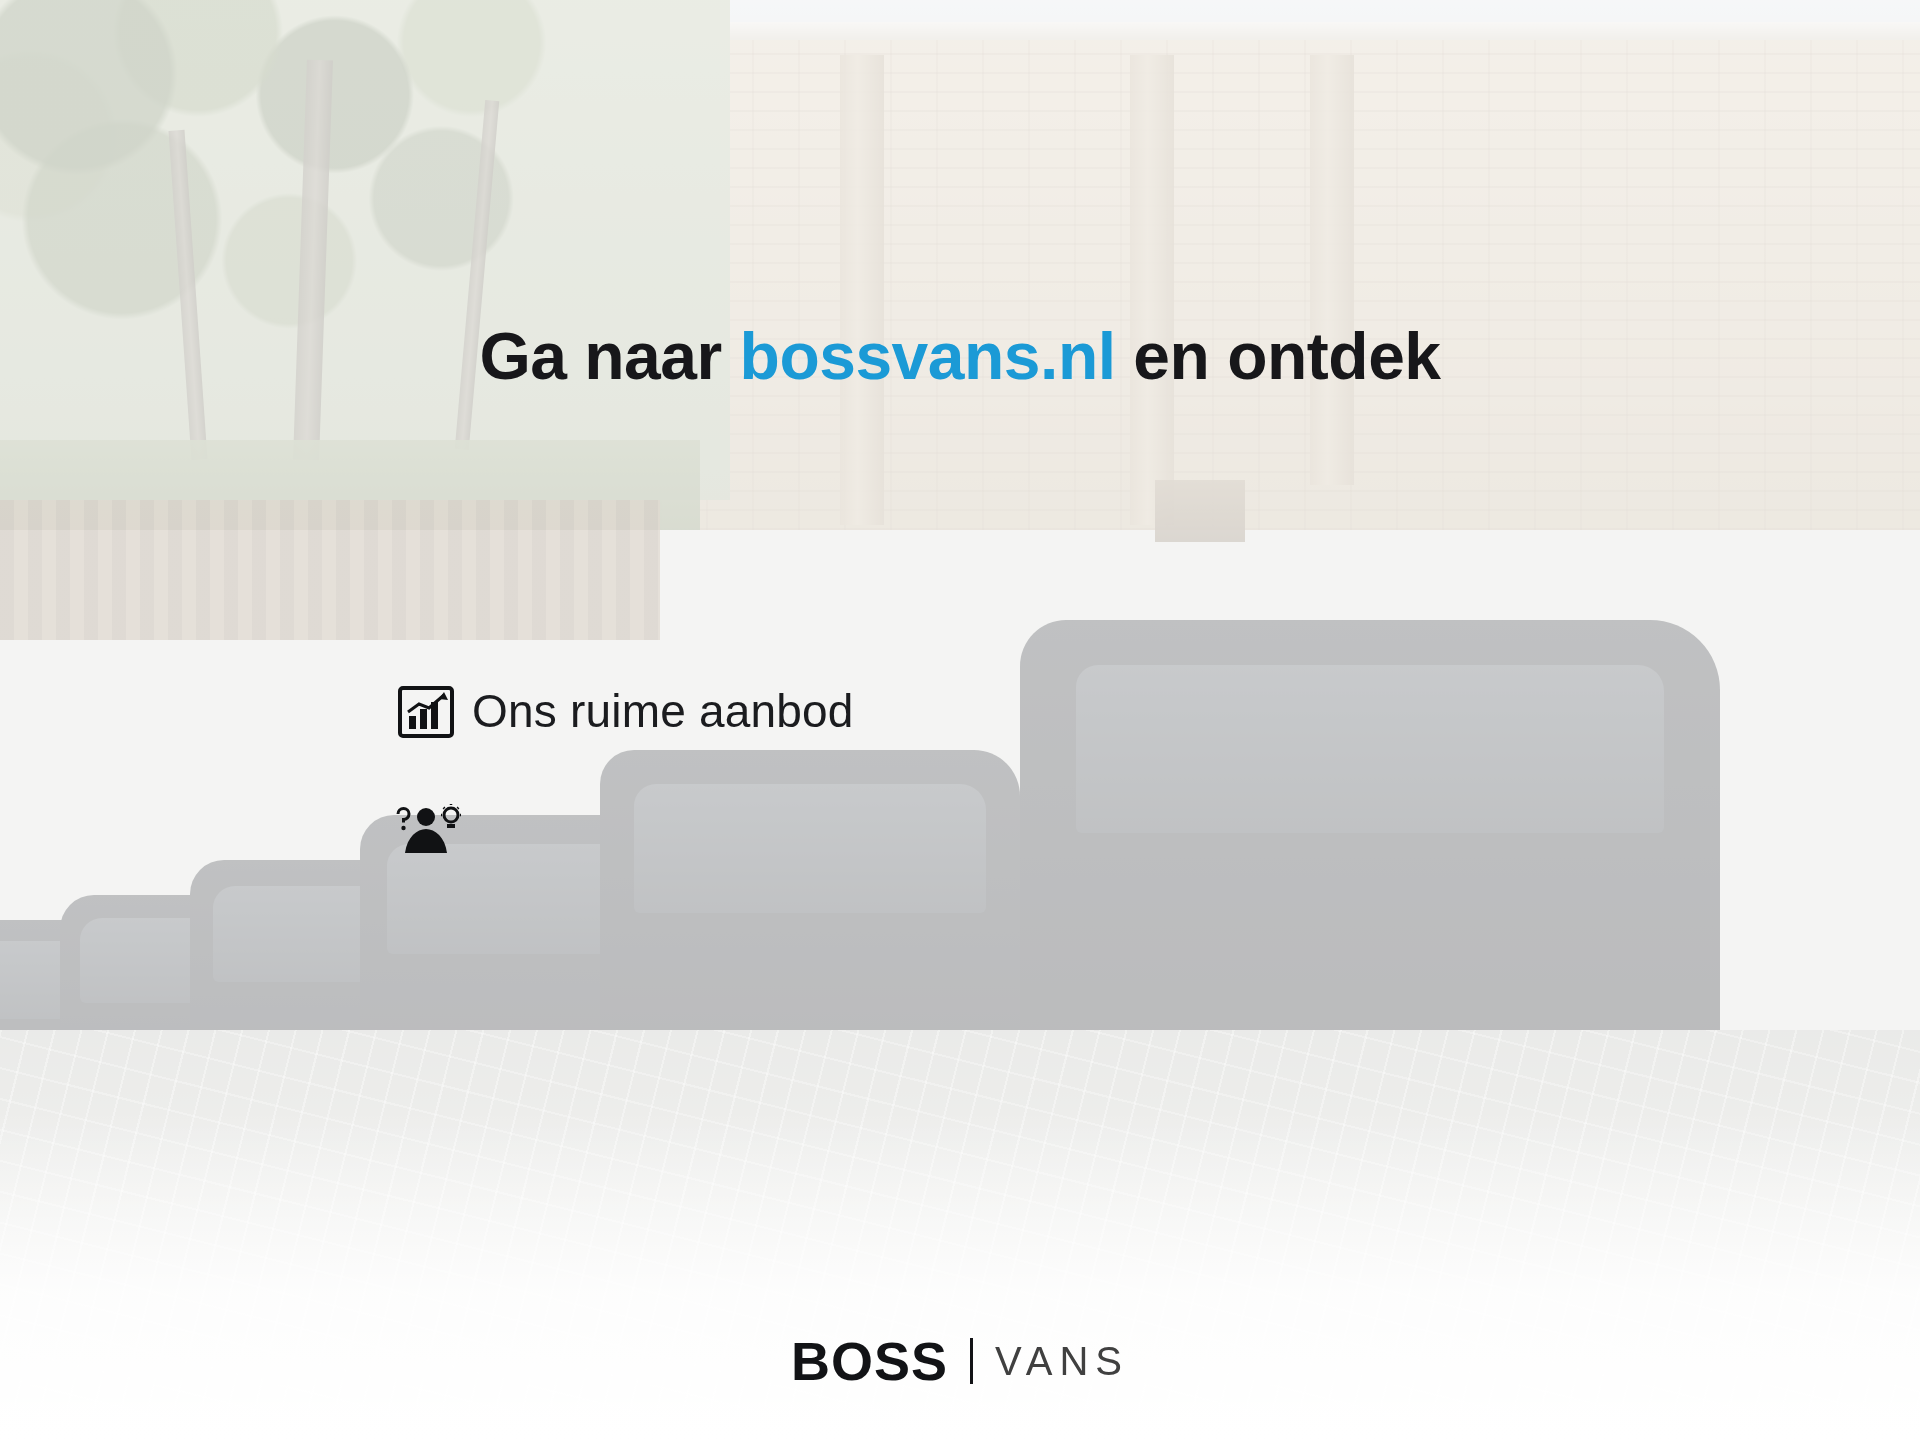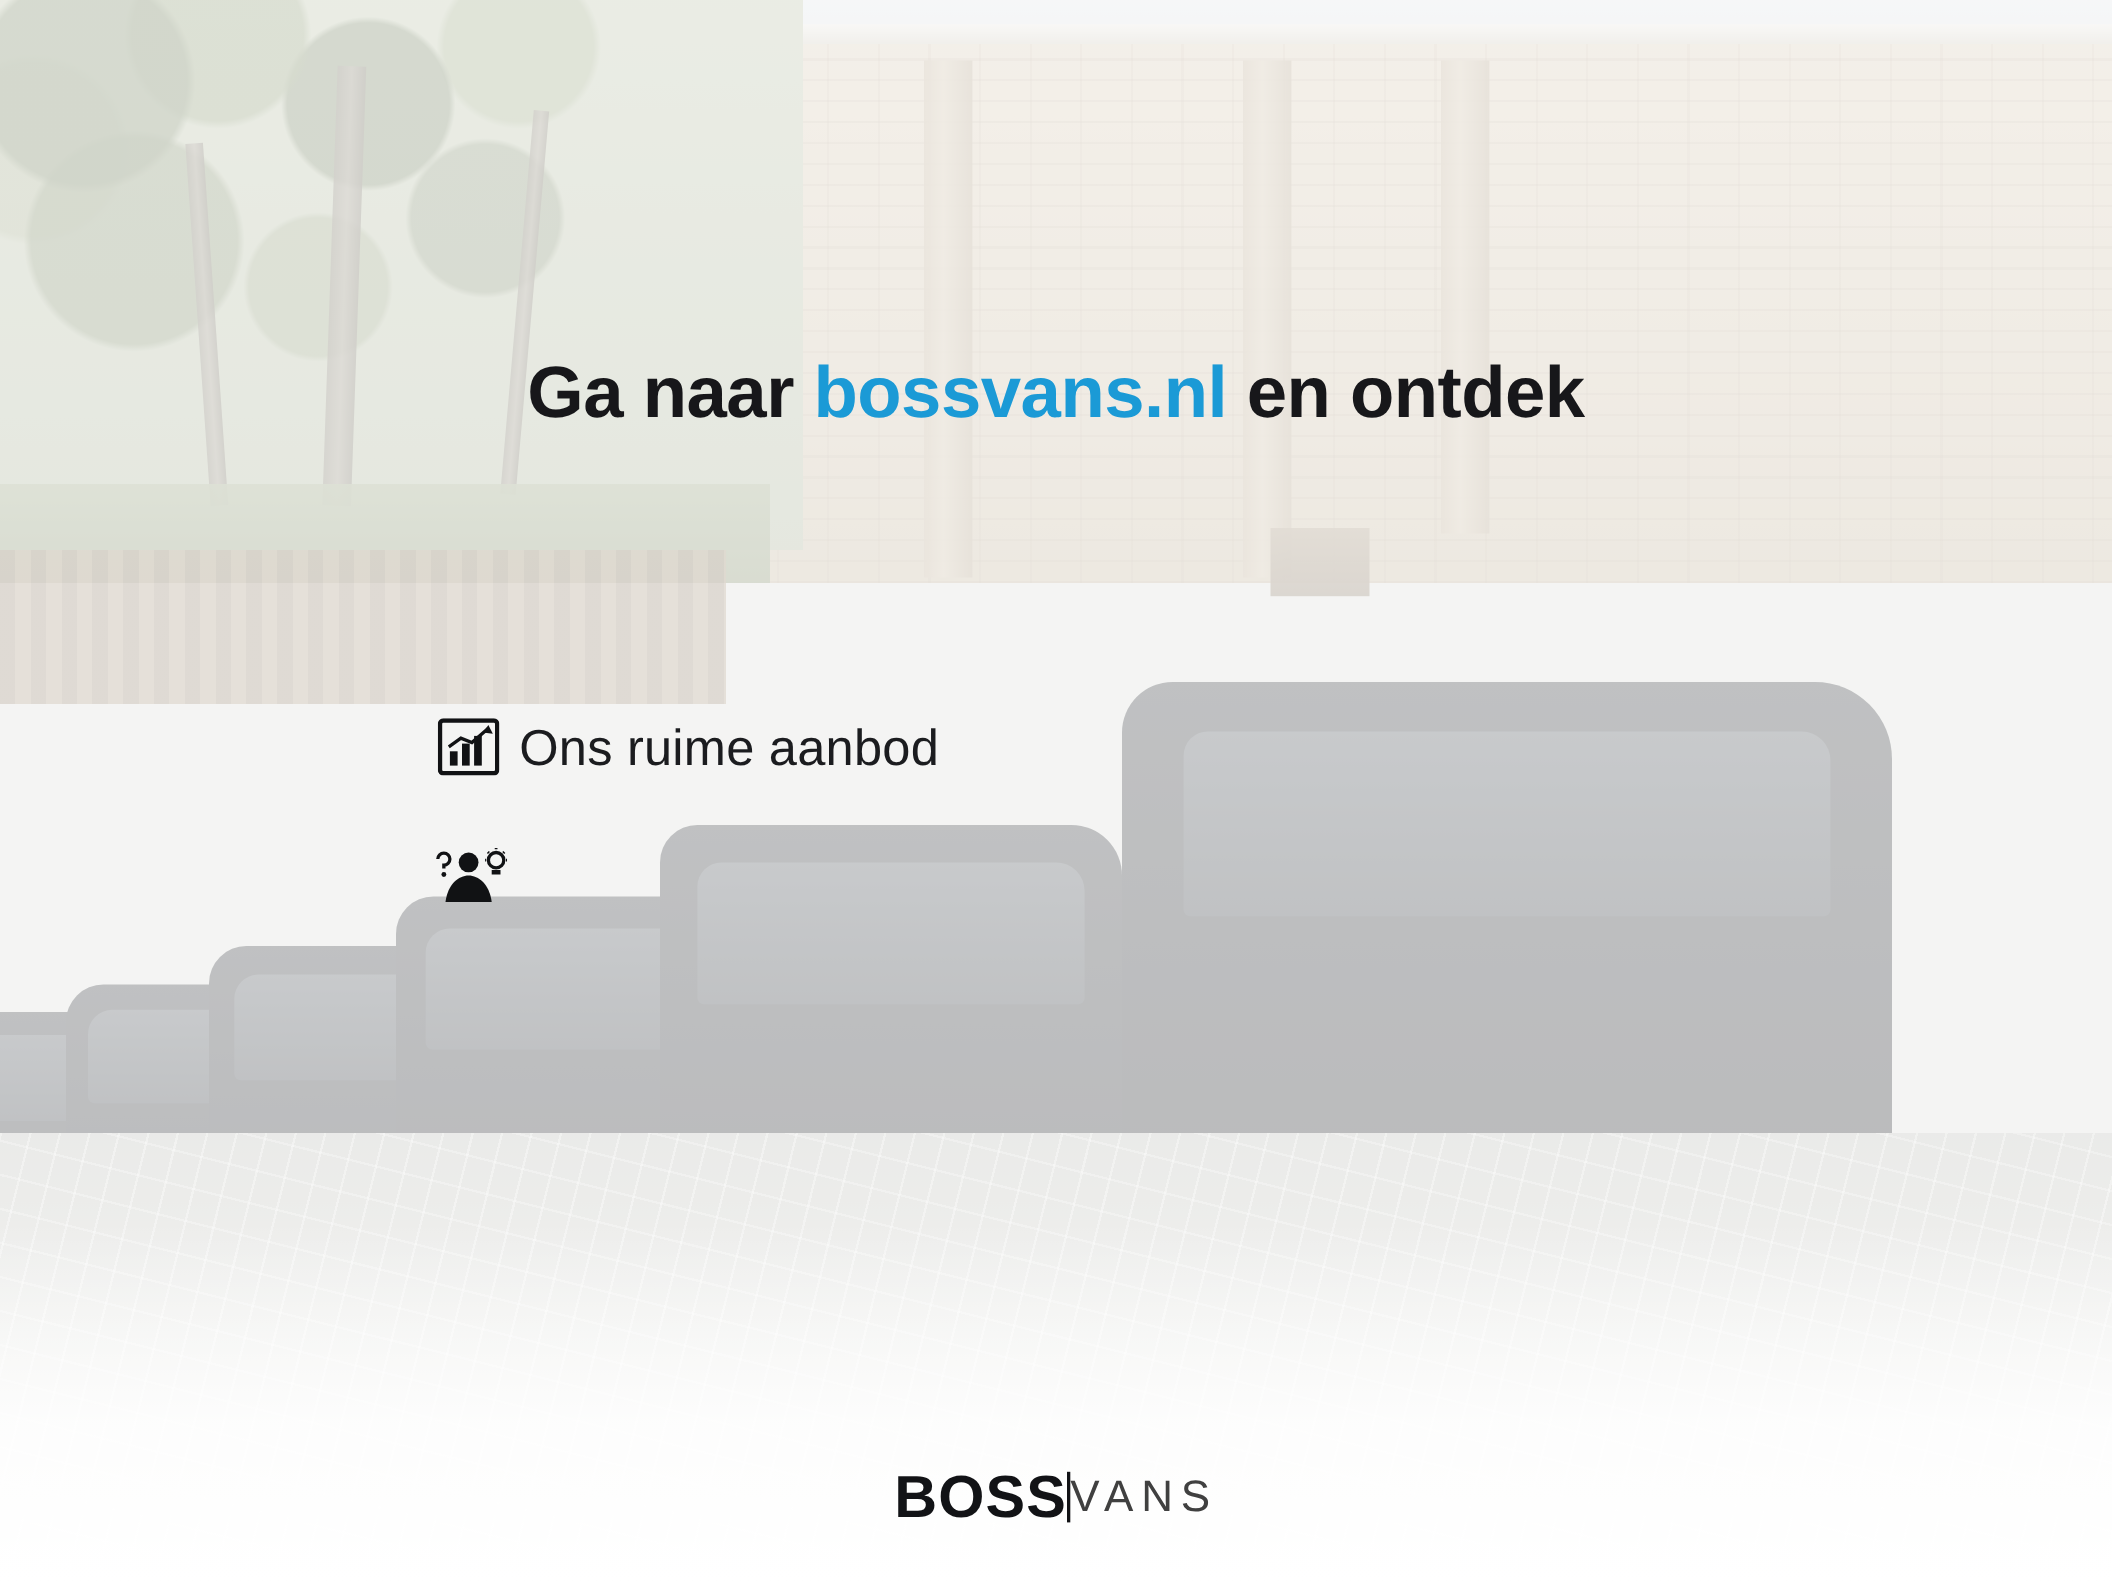--- a/index.html
+++ b/index.html
@@ -184,21 +184,21 @@
   }
   .headline .brand { color: #1b9ad6; }
 
   .bullets {
     position: absolute;
     left: 380px; top: 620px;
     width: 1300px;
   }
   .bullet {
     display: flex;
-    align-items: center;
+    align-items: flex-end;
     height: 118px;
   }
   .bullet .ico {
     width: 92px;
     min-width: 92px;
     display: flex;
     align-items: center;
     justify-content: center;
     color: #111214;
   }
@@ -209,20 +209,21 @@
     letter-spacing: .2px;
   }
 
   
   .footer-logo {
     position: absolute;
     left: 0; bottom: 48px; width: 1920px;
     display: flex;
     align-items: center;
     justify-content: center;
+    gap: 22px;
   }
   .logo-boss {
     font-size: 54px;
     font-weight: bold;
     letter-spacing: 1px;
     color: #121316;
     position: relative;
   }
   .logo-sep {
     width: 3px;

